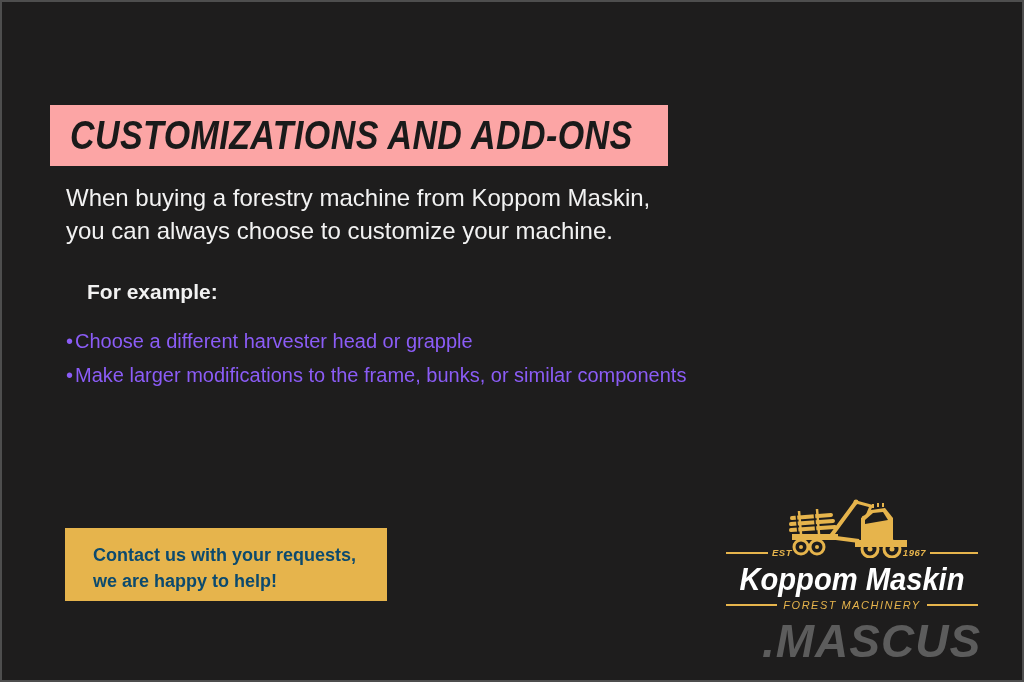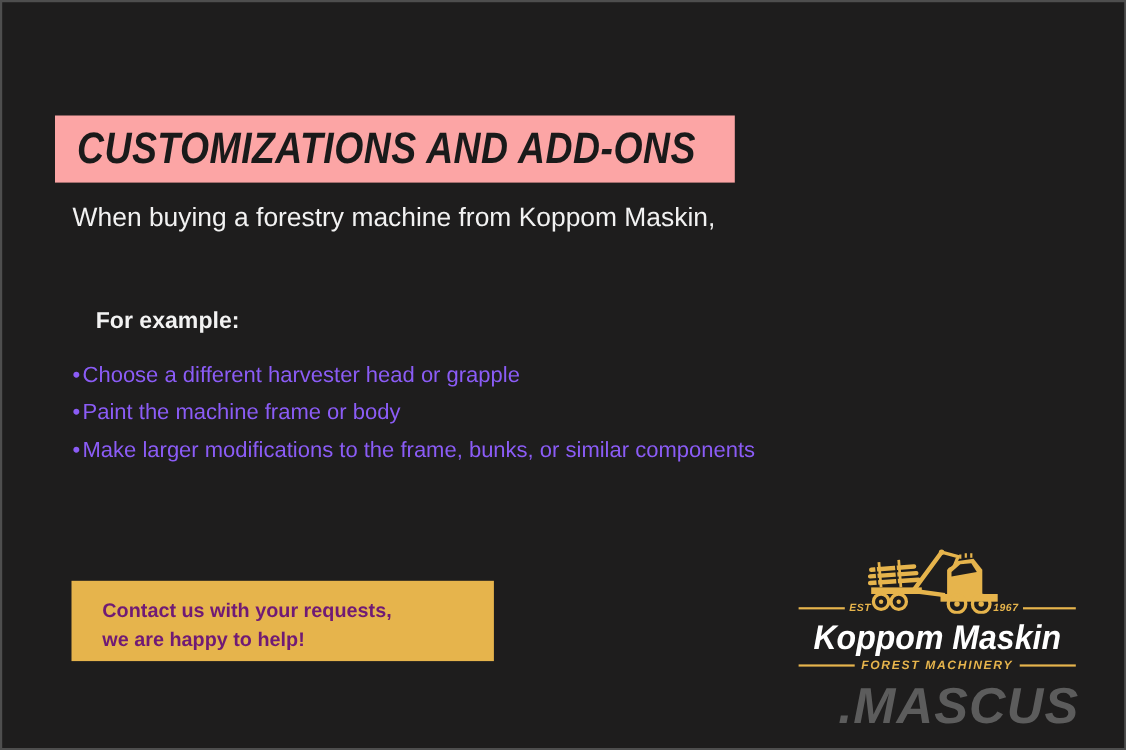--- a/index.html
+++ b/index.html
@@ -68,28 +68,28 @@
     line-height: 34px;
     color: #8b5cf6;
     white-space: nowrap;
   }
   .bullets .dot { margin-right: 2px; }
 
   
   .contact-box {
     position: absolute;
     left: 65px; top: 528px;
-    width: 384px; height: 73px;
+    width: 322px; height: 73px;
     background: #e6b44c;
     box-sizing: border-box;
     padding: 14px 0 0 28px;
     font-size: 18px;
     font-weight: bold;
     line-height: 26px;
-    color: #701a75;
+    color: #0c4a6e;
   }
 
   
   .logo {
     position: absolute;
     left: 726px; top: 494px;
     width: 252px; height: 122px;
   }
   .machine-icon {
     position: absolute;
@@ -137,21 +137,21 @@
     justify-content: center;
     gap: 6px;
   }
   .hline-thin {
     height: 1.5px;
     width: 56px;
     background: #e6b44c;
   }
   .tagline {
     font-size: 11px;
-    font-weight: bold;
+    font-weight: normal;
     font-style: italic;
     letter-spacing: 1.5px;
     color: #e6b44c;
     white-space: nowrap;
   }
 
   
   .mascus {
     position: absolute;
     left: 762px; top: 614px;
@@ -167,27 +167,27 @@
 <body>
 
 <div class="frame">
 
   <div class="banner">
     <span class="banner-text">CUSTOMIZATIONS AND ADD-ONS</span>
   </div>
 
   <div class="intro">
     <div>When buying a forestry machine from Koppom Maskin,</div>
+    <div>you can always choose to customize your machine.</div>
   </div>
 
   <div class="for-example">For example:</div>
 
   <ul class="bullets">
     <li><span class="dot">•</span><span>Choose a different harvester head or grapple</span></li>
-    <li><span class="dot">•</span><span>Paint the machine frame or body</span></li>
     <li><span class="dot">•</span><span>Make larger modifications to the frame, bunks, or similar components</span></li>
   </ul>
 
   <div class="contact-box">
     <div>Contact us with your requests,</div>
     <div>we are happy to help!</div>
   </div>
 
   <div class="logo">
     <svg class="machine-icon" viewBox="0 0 120 64" fill="none" xmlns="http://www.w3.org/2000/svg">

